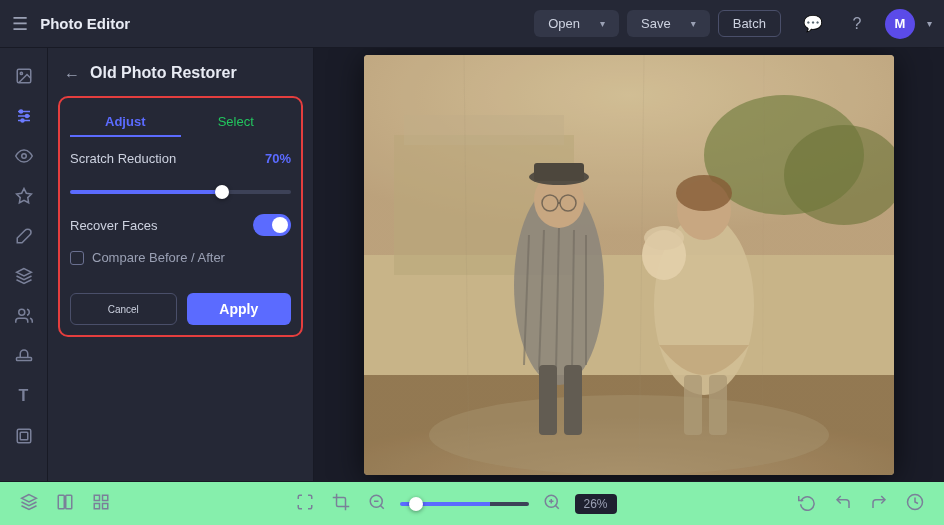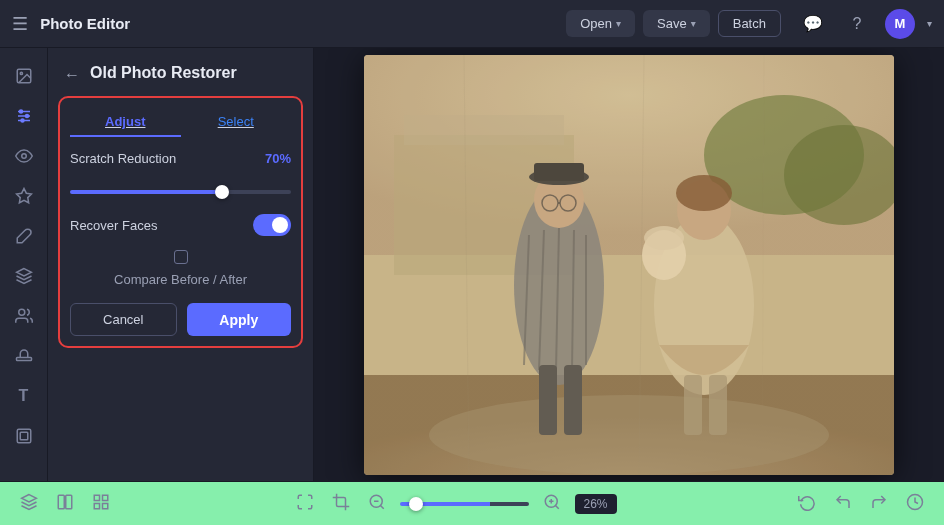--- a/index.html
+++ b/index.html
@@ -40,21 +40,21 @@
     .topbar-btn {
       background: #333748;
       border: none;
       color: #cdd2e0;
       padding: 6px 14px;
       border-radius: 6px;
       font-size: 13px;
       cursor: pointer;
       display: flex;
       align-items: center;
-      gap: 4px;
+      gap: 20px;
     }
     .topbar-btn-batch {
       background: transparent;
       border: 1px solid #4a4f6a;
       color: #cdd2e0;
       padding: 5px 14px;
       border-radius: 6px;
       font-size: 13px;
       cursor: pointer;
     }
@@ -162,28 +162,27 @@
       border-radius: 10px;
       padding: 10px;
       background: #252836;
     }
 
     
     .tabs {
       display: flex;
       gap: 0;
       margin-bottom: 14px;
-      text-decoration: underline;
     }
     .tab {
       flex: 1;
       text-align: center;
       padding: 6px 0;
       font-size: 13px;
-      color: #3b82f6;
+      color: #22c55e;
       cursor: pointer;
       border-bottom: 2px solid transparent;
     }
     .tab.active {
       color: #5b6bff;
       border-bottom: 2px solid #5b6bff;
       font-weight: 600;
     }
 
     
@@ -251,24 +250,23 @@
       left: 3px;
       transition: 0.2s;
     }
     .toggle-slider.on::before {
       left: 19px;
     }
 
     
     .checkbox-row {
       display: flex;
-      align-items: center;
+      align-items: flex-end;
       gap: 8px;
-      margin-bottom: 16px;
-      flex-direction: column;
+      margin-bottom: 28px;
     }
     .checkbox-box {
       width: 14px;
       height: 14px;
       border: 1.5px solid #6a7090;
       border-radius: 3px;
       background: transparent;
       flex-shrink: 0;
     }
     .checkbox-label {
@@ -281,21 +279,21 @@
       display: flex;
       gap: 10px;
     }
     .btn-cancel {
       flex: 1;
       background: transparent;
       border: 1px solid #4a4f6a;
       color: #cdd2e0;
       padding: 8px 0;
       border-radius: 6px;
-      font-size: 13px;
+      font-size: 10px;
       cursor: pointer;
     }
     .btn-apply {
       flex: 1;
       background: #5b6bff;
       border: none;
       color: white;
       padding: 8px 0;
       border-radius: 6px;
       font-size: 14px;

